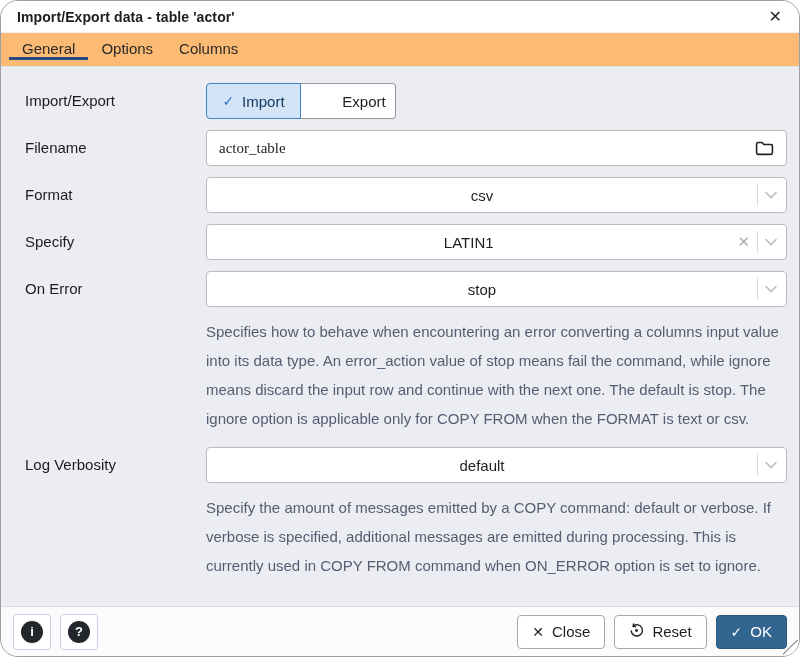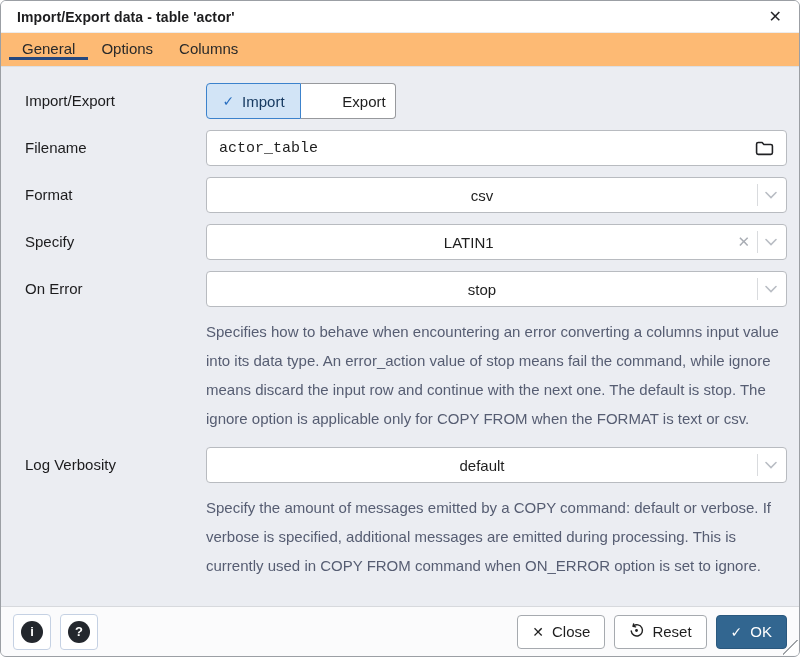--- a/index.html
+++ b/index.html
@@ -6,21 +6,21 @@
     --primary:#326690;
     --tab-underline:#26487e;
     --selected-toggle-bg:#d2e4f6;
     --selected-toggle-border:#3c82cc;
     --content-bg:#ebedf2;
     --help-text:#565d72;
   }
   *{box-sizing:border-box;margin:0;padding:0;}
   html,body{width:800px;height:657px;}
   body{font-family:"Liberation Sans",sans-serif;background:#fff;}
-  .dialog{width:800px;height:657px;border:1px solid #9b9fa4;border-radius:6px;overflow:hidden;
+  .dialog{width:800px;height:657px;border:1px solid #9b9fa4;border-radius:18px;overflow:hidden;
           background:var(--content-bg);position:relative;}
   
   .titlebar{height:32px;background:#fff;border-bottom:1px solid #ececec;display:flex;
             align-items:center;justify-content:space-between;padding:0 17px 0 16px;}
   .title{font-size:14px;font-weight:700;color:#1d1d1f;letter-spacing:.1px;}
   .x-close{font-size:16px;color:#26262a;cursor:pointer;line-height:1;}
   
   .tabbar{height:34px;background:#fdba74;border-bottom:1px solid #dcdfe3;display:flex;
           align-items:center;padding:0 8px;}
   .tab{padding:0 13px;display:flex;align-items:center;font-size:15px;color:#2a2a2a;
@@ -28,21 +28,21 @@
   .tab.active{border-bottom-color:var(--tab-underline);}
   
   .content{padding:16px 12px 0 24px;}
   .row{display:flex;margin-bottom:11px;}
   .label{width:181px;flex:none;font-size:15px;color:#1c1c1e;line-height:36px;}
   .control{flex:1;min-width:0;}
   .box{height:36px;background:#fff;border:1px solid #b8bbc0;border-radius:4px;
        display:flex;align-items:center;}
   .value{flex:1;padding:0 12px;font-size:15px;color:#1e1e1e;white-space:nowrap;overflow:hidden;text-align:center;}
   .fname-input{flex:1;height:100%;border:none;outline:none;padding:7px 12px;font-size:15px;
-       color:#1e1e1e;font-family:Liberation Mono, monospace;background:transparent;}
+       color:#1e1e1e;font-family:Liberation Serif, serif;background:transparent;}
   .folder-btn{padding:0 12px 0 6px;display:flex;align-items:center;cursor:pointer;background:none;border:none;}
   .divider{width:1px;height:22px;background:#d9dbde;}
   .chev{padding:0 9px 0 7px;display:flex;align-items:center;cursor:pointer;}
   .clear-x{color:#a9adb4;font-size:15px;padding:0 7px;cursor:pointer;}
   
   .toggle{display:flex;height:36px;width:190px;}
   .seg{width:95px;display:flex;align-items:center;justify-content:center;font-size:15px;cursor:pointer;}
   .seg-import{background:var(--selected-toggle-bg);border:1px solid var(--selected-toggle-border);
               border-radius:4px 0 0 4px;color:#173a61;gap:8px;position:relative;z-index:1;}
   .seg-import .chk{color:#2a6fc0;font-size:14px;}

